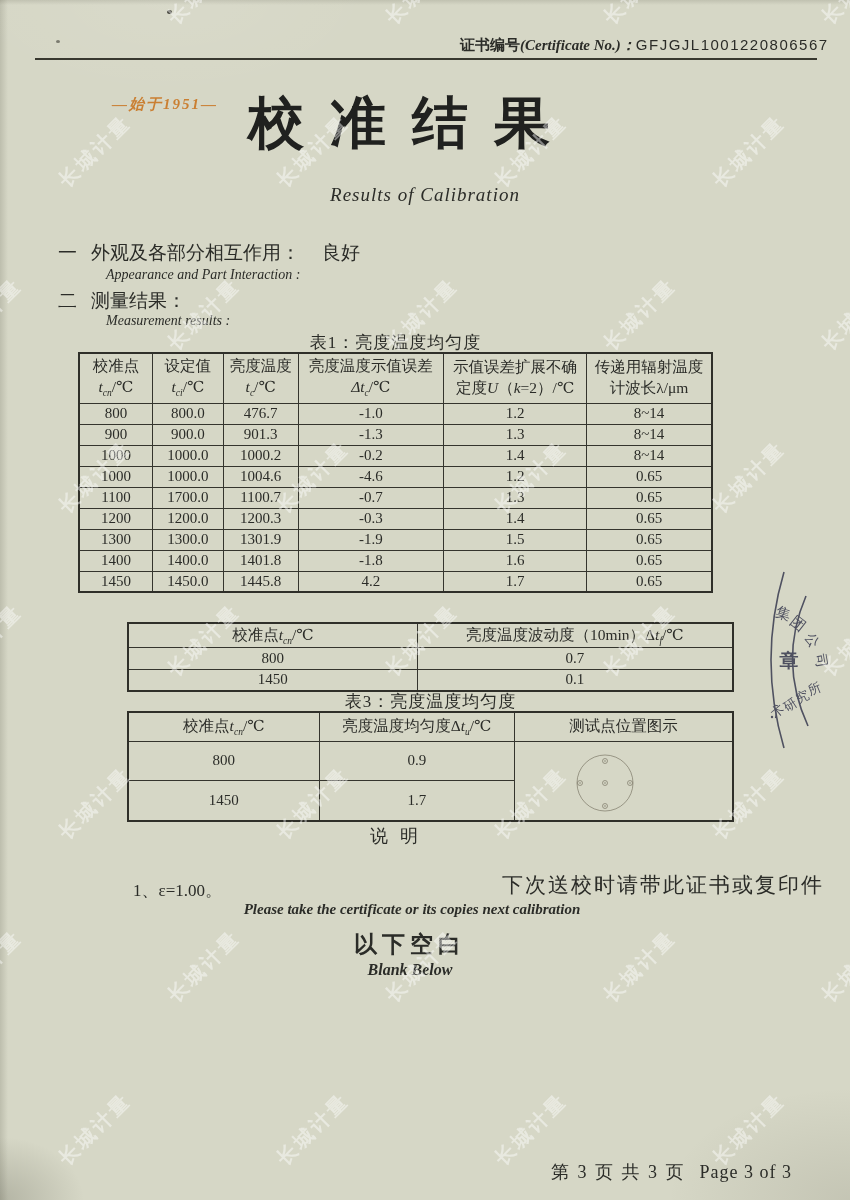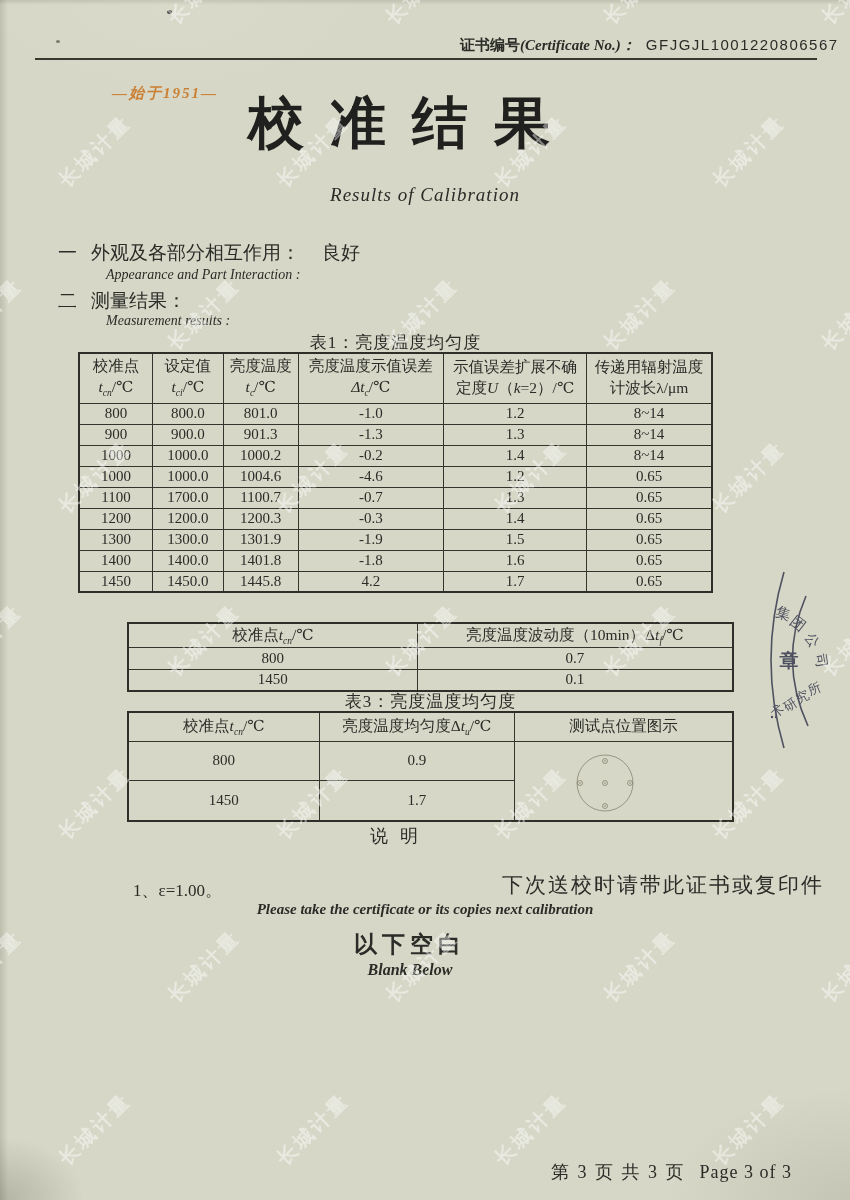--- a/index.html
+++ b/index.html
@@ -23,31 +23,31 @@
     position:absolute; transform:rotate(-45deg); white-space:nowrap;
     font-family:"Liberation Sans","DejaVu Sans",sans-serif; font-weight:bold;
     font-size:20px; letter-spacing:3px; color:rgba(255,255,255,0.45);
   }
   .speck { position:absolute; border-radius:50%; background:#3c3c34; }
 
   
   .cert-no { position:absolute; top:36px; left:460px; font-size:15px; white-space:nowrap; }
   .cert-no .cn { font-weight:bold; }
   .cert-no .en { font-style:italic; font-weight:bold; }
-  .cert-no .num { font-family:"Liberation Sans","DejaVu Sans",sans-serif; letter-spacing:1.5px; margin-left:10px; }
+  .cert-no .num { font-family:"Liberation Sans","DejaVu Sans",sans-serif; letter-spacing:1.5px; }
   .top-rule { position:absolute; left:35px; right:33px; top:58px; height:2px; background:#38382f; }
 
   
   .logo { position:absolute; left:70px; top:80px; width:190px; text-align:center; }
   .logo .calli {
     font-size:42px; font-weight:bold; color:#d0853a; letter-spacing:2px;
     font-family:"Liberation Serif","DejaVu Serif",serif; line-height:1.1;
     text-shadow:1px 1px 0 rgba(160,90,20,0.25);
   }
-  .logo .since { margin-top:4px; font-size:15px; font-weight:bold; color:#ca7f32; font-style:italic; letter-spacing:2px; }
+  .logo .since { margin-top:15px; font-size:15px; font-weight:bold; color:#ca7f32; font-style:italic; letter-spacing:2px; }
   .title-cn {
     position:absolute; left:248px; top:86px; font-size:56px; font-weight:bold; color:#20211f;
     font-family:"Liberation Sans","DejaVu Sans",sans-serif; letter-spacing:26px; white-space:nowrap;text-align:right;
   }
   .title-en { position:absolute; left:0; top:184px; width:850px; text-align:center; font-size:19px; font-style:italic; letter-spacing:1px; }
 
   
   .sec { position:absolute; left:58px; font-size:19px; white-space:nowrap; }
   .sec .num { letter-spacing:0; margin-right:14px; }
   .sec .val { margin-left:22px; }
@@ -70,21 +70,21 @@
   .t3 th { height:29px; font-size:15.5px; }
   .t3 td { height:39px; font-size:15px; }
   .sym { font-style:italic; }
   sub { font-size:9.5px; font-style:italic; }
   .upr { font-style:normal; }
 
   
   .notes-head { position:absolute; left:0; top:824px; width:800px; text-align:center; font-size:18px; letter-spacing:12px; }
   .note-item { position:absolute; left:133px; top:879px; font-size:17px; }
   .reminder-cn { position:absolute; left:0; top:871px; width:824px; text-align:right; font-size:21px; font-weight:normal; letter-spacing:2px; }
-  .reminder-en { position:absolute; left:0; top:901px; width:824px; text-align:center; font-size:15px; font-style:italic; font-weight:bold;margin-left:13px; }
+  .reminder-en { position:absolute; left:0; top:901px; width:824px; text-align:center; font-size:15px; font-style:italic; font-weight:bold; }
   .blank-cn { position:absolute; left:0; top:929px; width:820px; text-align:center; font-size:23px; font-weight:bold; letter-spacing:5px; }
   .blank-en { position:absolute; left:0; top:961px; width:820px; text-align:center; font-size:16px; font-style:italic; font-weight:bold; }
   .page-num { position:absolute; top:1160px; right:58px; font-size:18px; letter-spacing:2px; }
   .page-num .en { margin-left:14px; letter-spacing:1px; }
 
   
   .seal { position:absolute; left:750px; top:560px; z-index:4; opacity:0.88; }
 
   
   .diag-cell svg { display:block; margin:0 auto; }
@@ -152,21 +152,21 @@
           <th>
             <div>传递用辐射温度</div>
             <div>计波长λ/μm</div>
           </th>
         </tr>
       </thead>
       <tbody>
         <tr>
             <td>800</td>
             <td>800.0</td>
-            <td>801.0</td>
+            <td>476.7</td>
             <td>-1.0</td>
             <td>1.2</td>
             <td>8~14</td>
           </tr>
         <tr>
             <td>900</td>
             <td>900.0</td>
             <td>901.3</td>
             <td>-1.3</td>
             <td>1.3</td>

